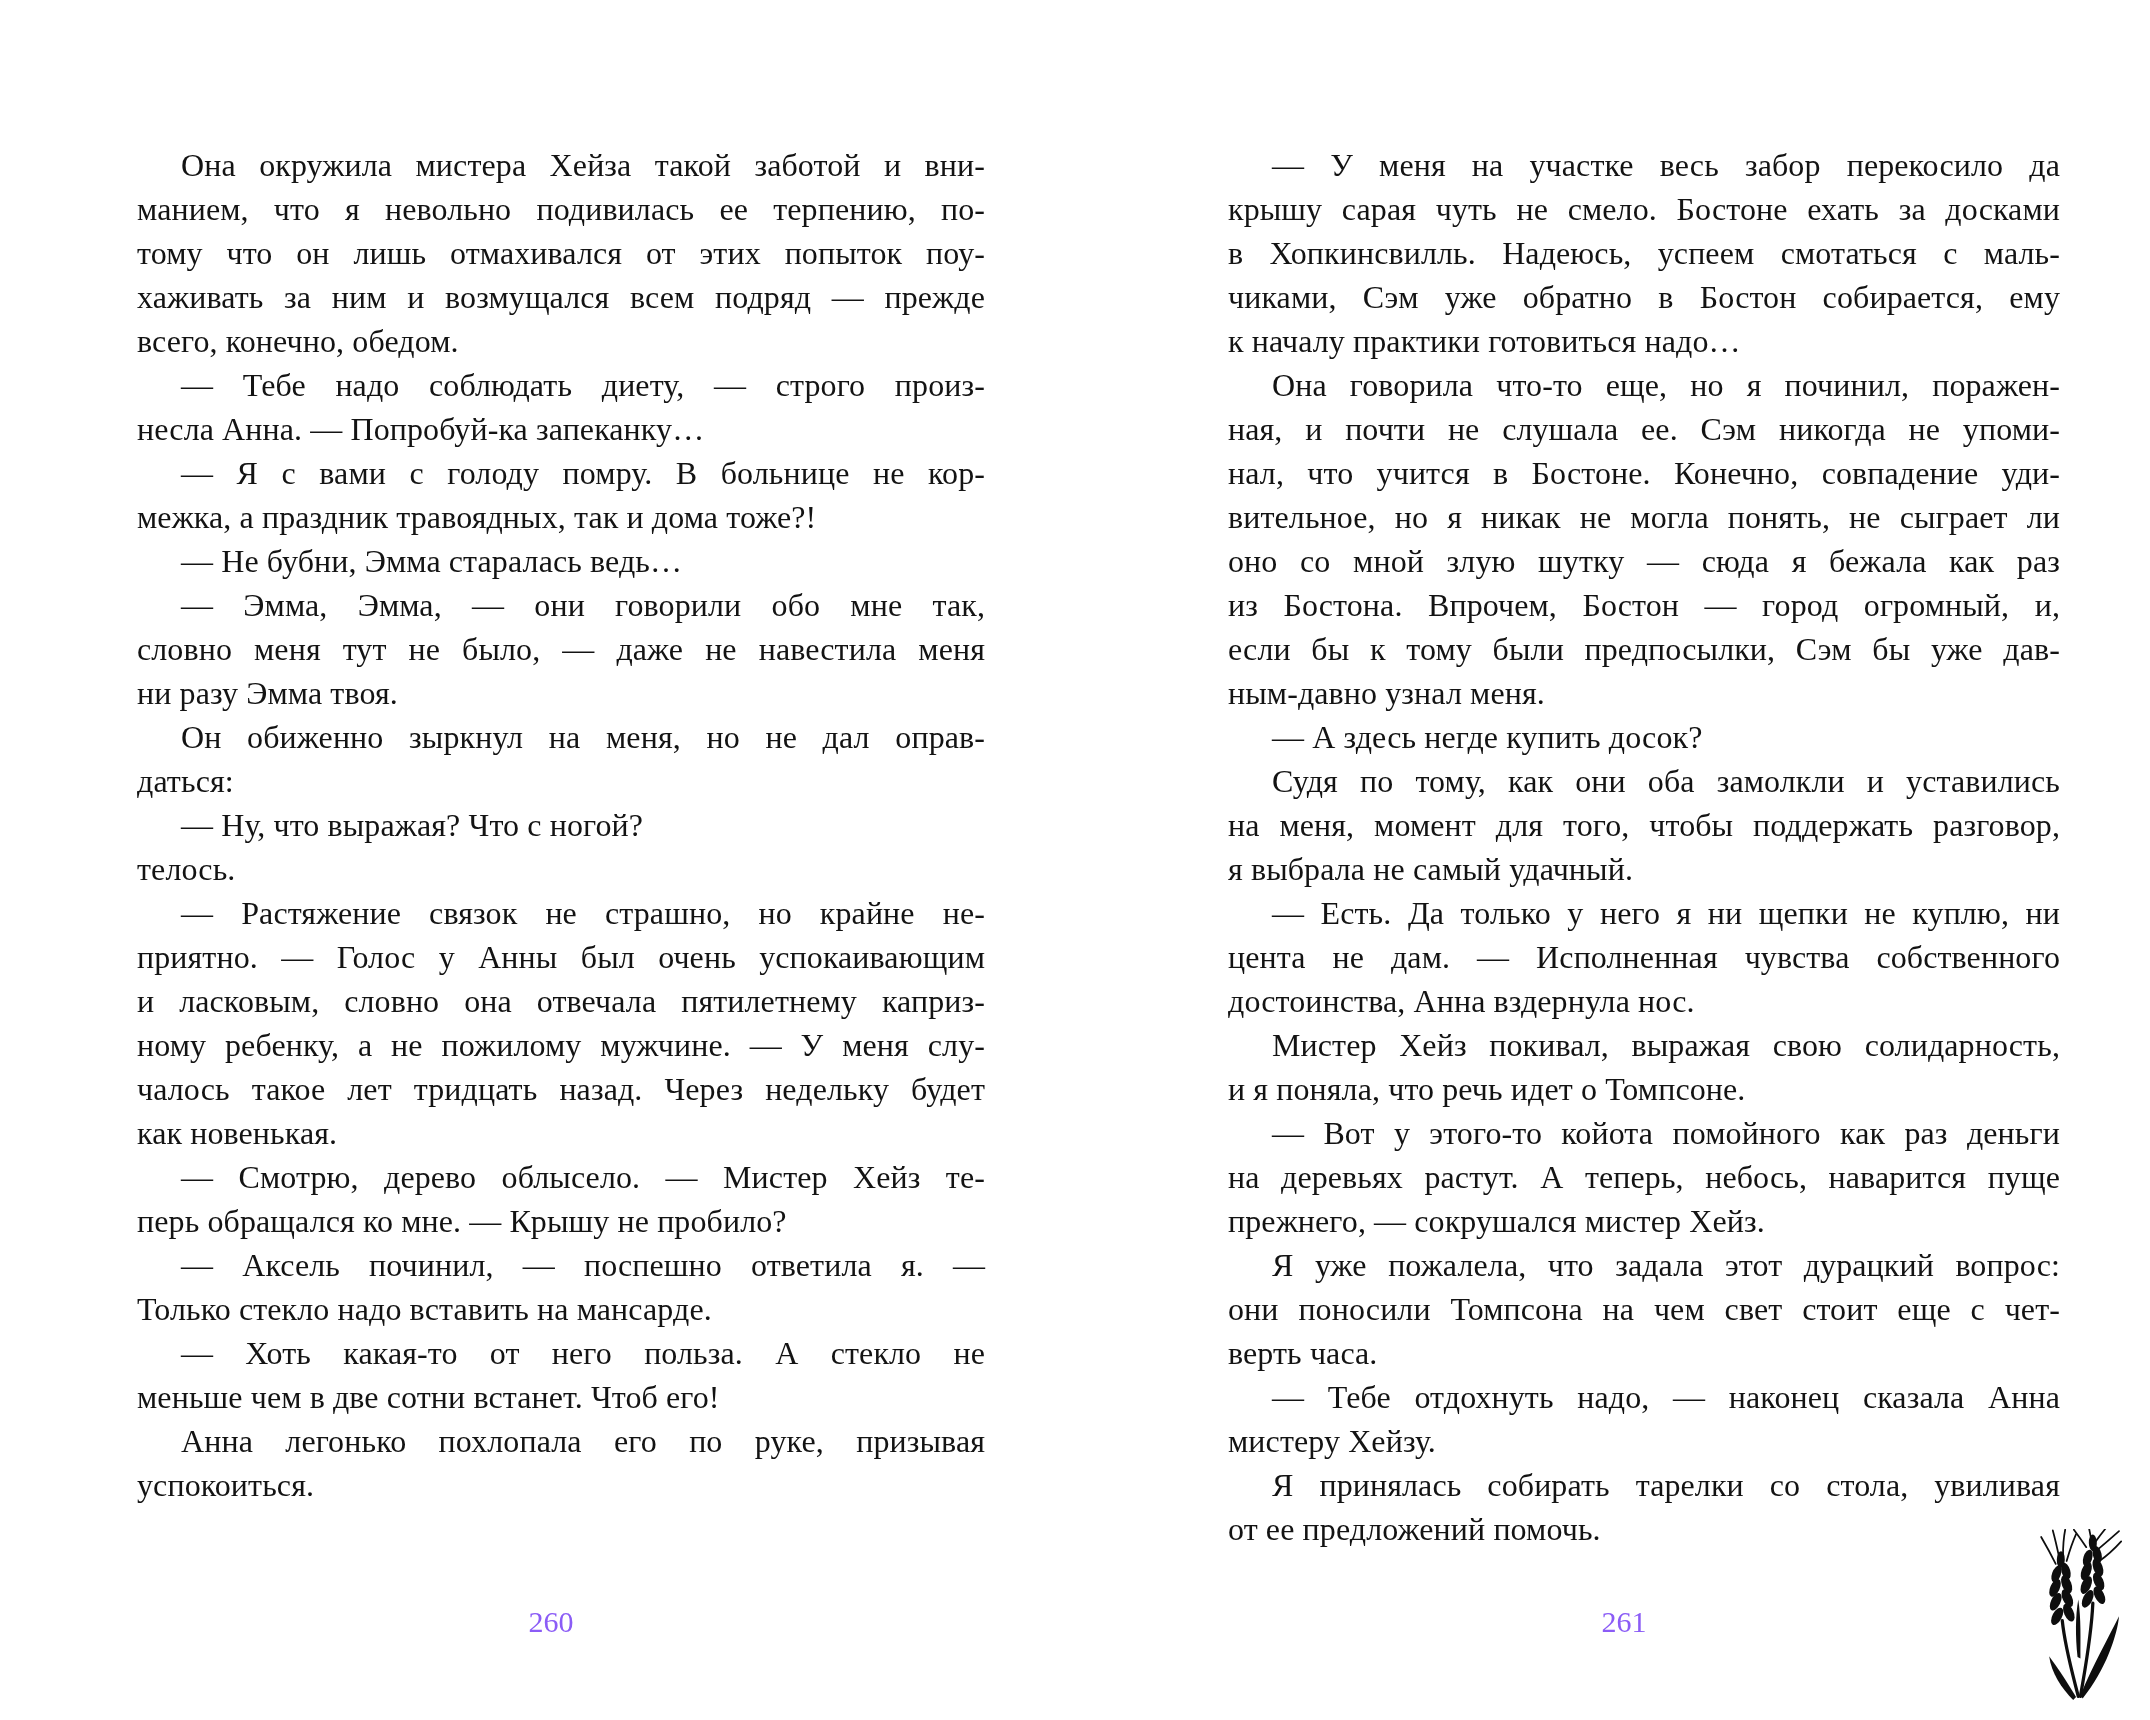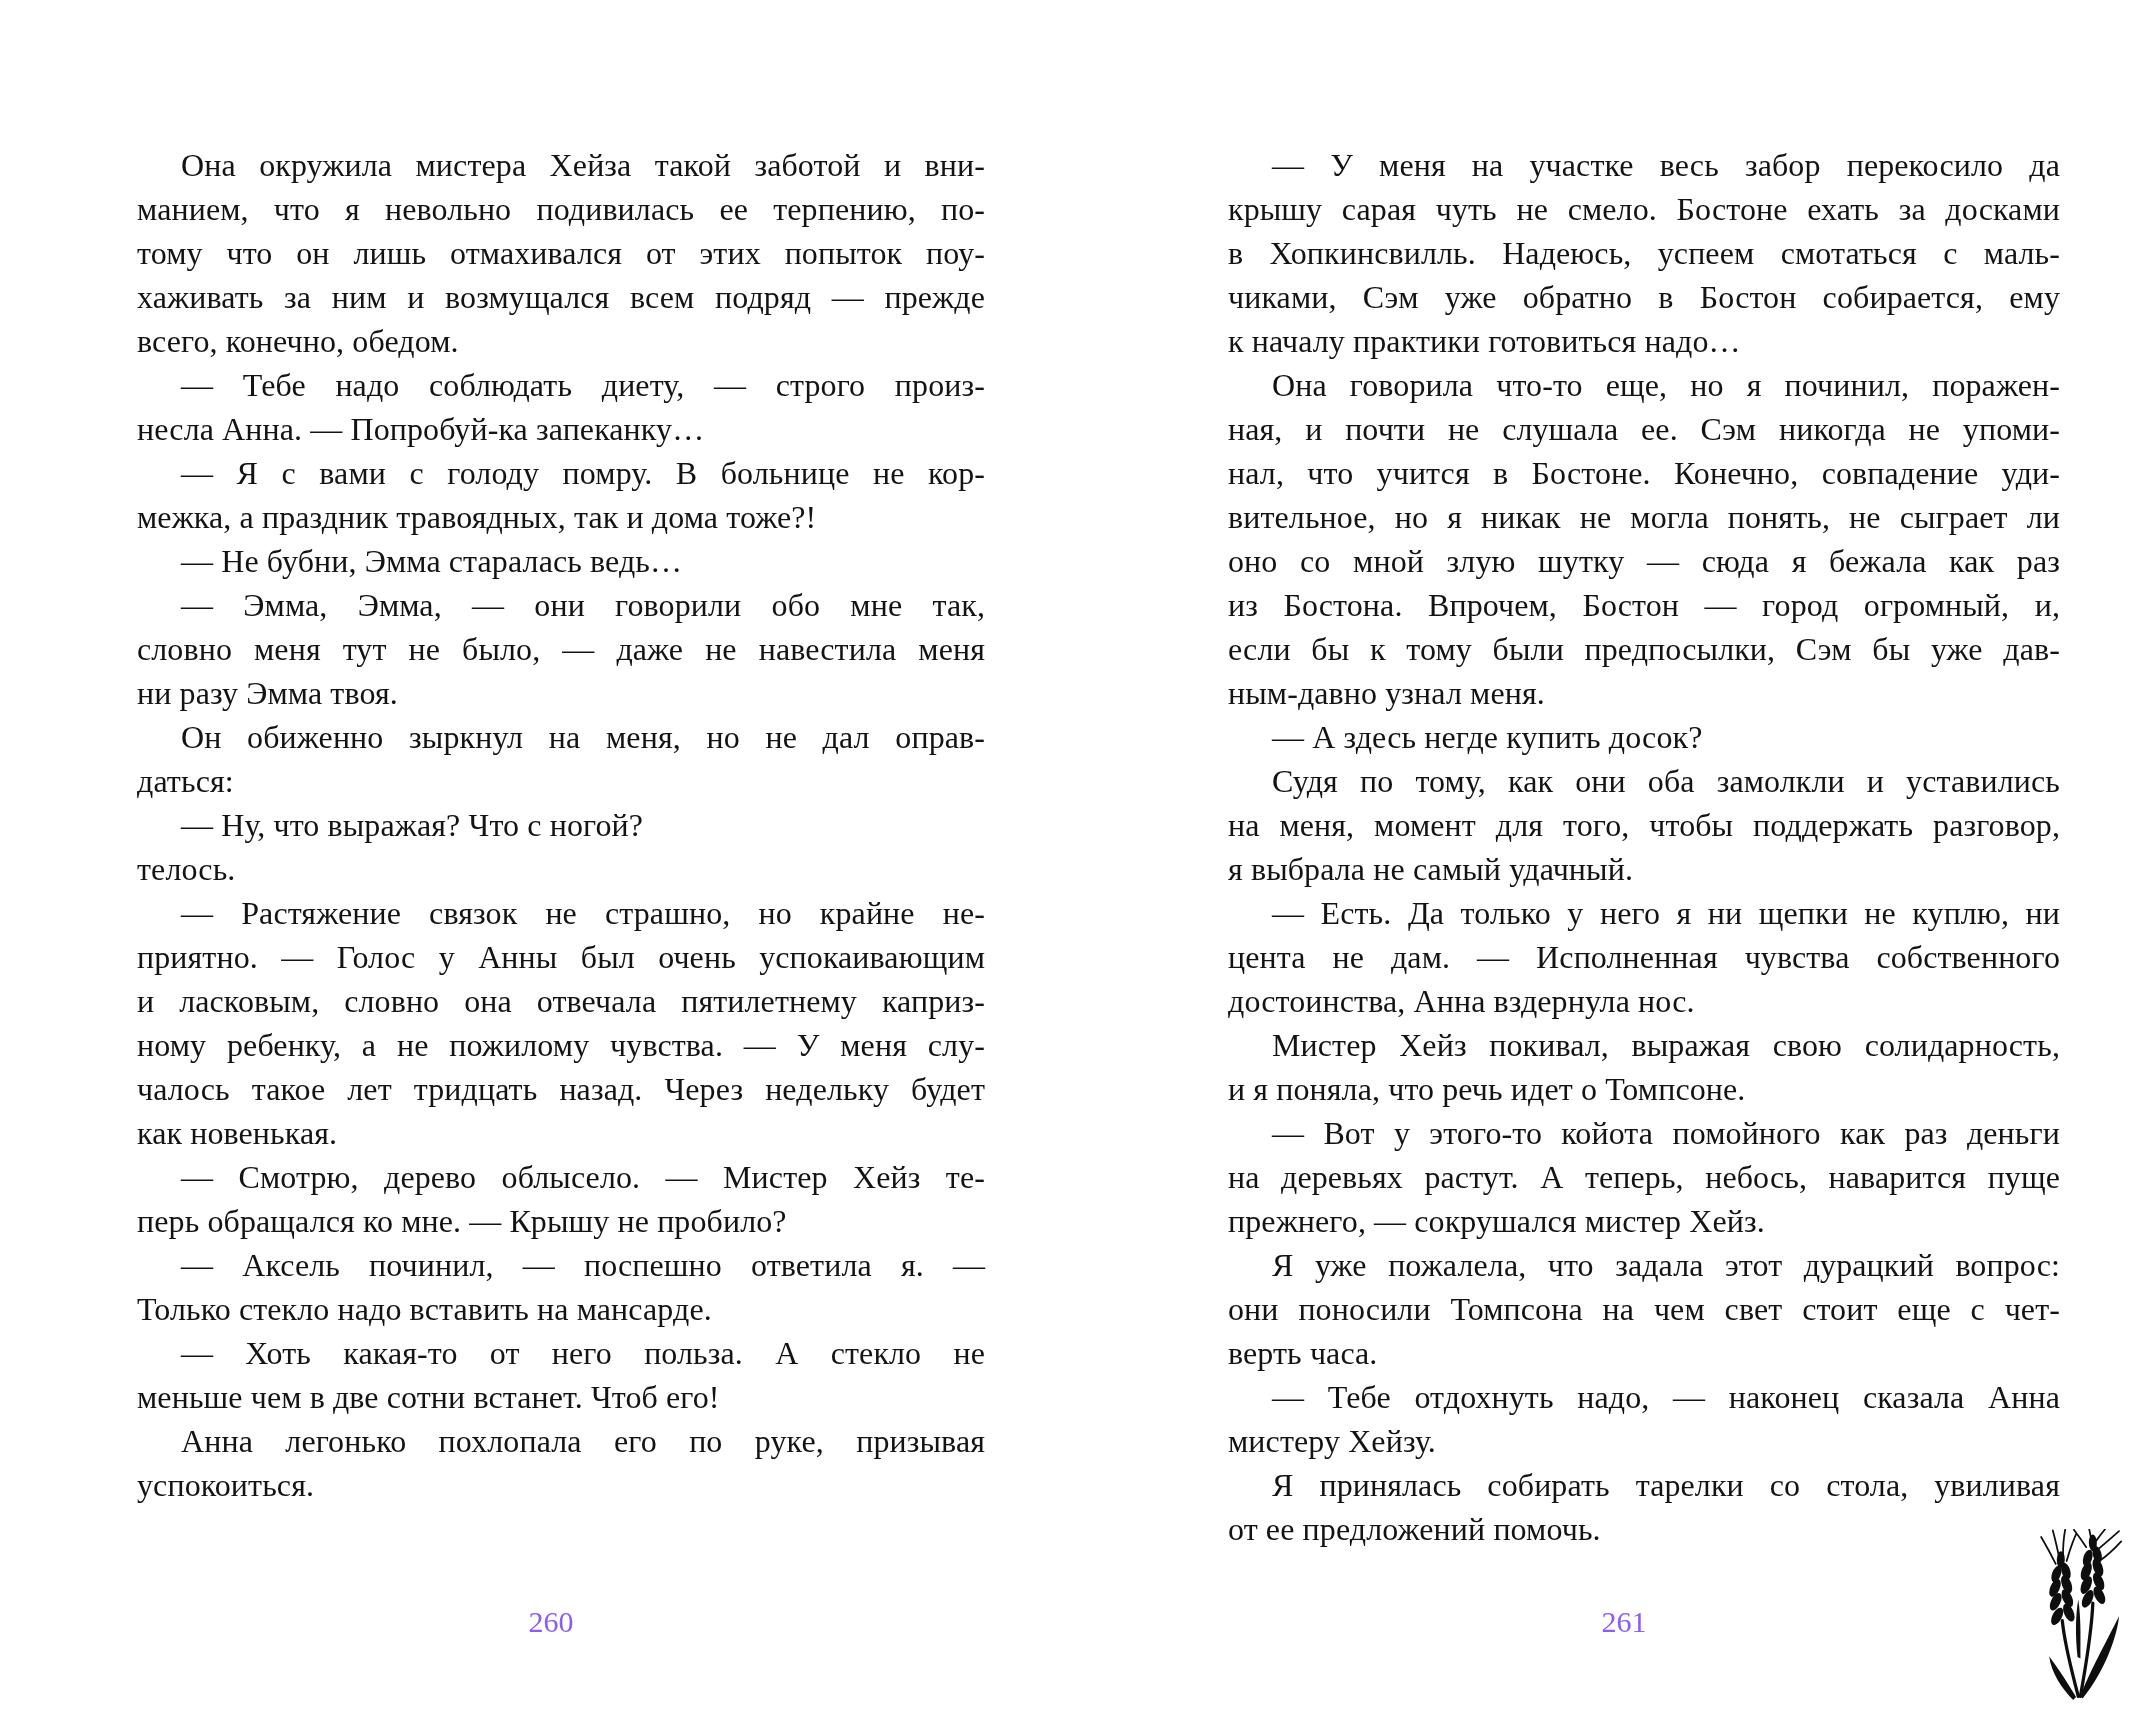--- a/index.html
+++ b/index.html
@@ -71,21 +71,21 @@
       <div class="line indent">— Эмма, Эмма, — они говорили обо мне так,</div>
       <div class="line">словно меня тут не было, — даже не навестила меня</div>
       <div class="line para-end">ни разу Эмма твоя.</div>
       <div class="line indent">Он обиженно зыркнул на меня, но не дал оправ-</div>
       <div class="line para-end">даться:</div>
       <div class="line indent para-end">— Ну, что выражая? Что с ногой?</div>
       <div class="line para-end">телось.</div>
       <div class="line indent">— Растяжение связок не страшно, но крайне не-</div>
       <div class="line">приятно. — Голос у Анны был очень успокаивающим</div>
       <div class="line">и ласковым, словно она отвечала пятилетнему каприз-</div>
-      <div class="line">ному ребенку, а не пожилому чувства. — У меня слу-</div>
+      <div class="line">ному ребенку, а не пожилому мужчине. — У меня слу-</div>
       <div class="line">чалось такое лет тридцать назад. Через недельку будет</div>
       <div class="line para-end">как новенькая.</div>
       <div class="line indent">— Смотрю, дерево облысело. — Мистер Хейз те-</div>
       <div class="line para-end">перь обращался ко мне. — Крышу не пробило?</div>
       <div class="line indent">— Аксель починил, — поспешно ответила я. —</div>
       <div class="line para-end">Только стекло надо вставить на мансарде.</div>
       <div class="line indent">— Хоть какая-то от него польза. А стекло не</div>
       <div class="line para-end">меньше чем в две сотни встанет. Чтоб его!</div>
       <div class="line indent">Анна легонько похлопала его по руке, призывая</div>
       <div class="line para-end">успокоиться.</div>

